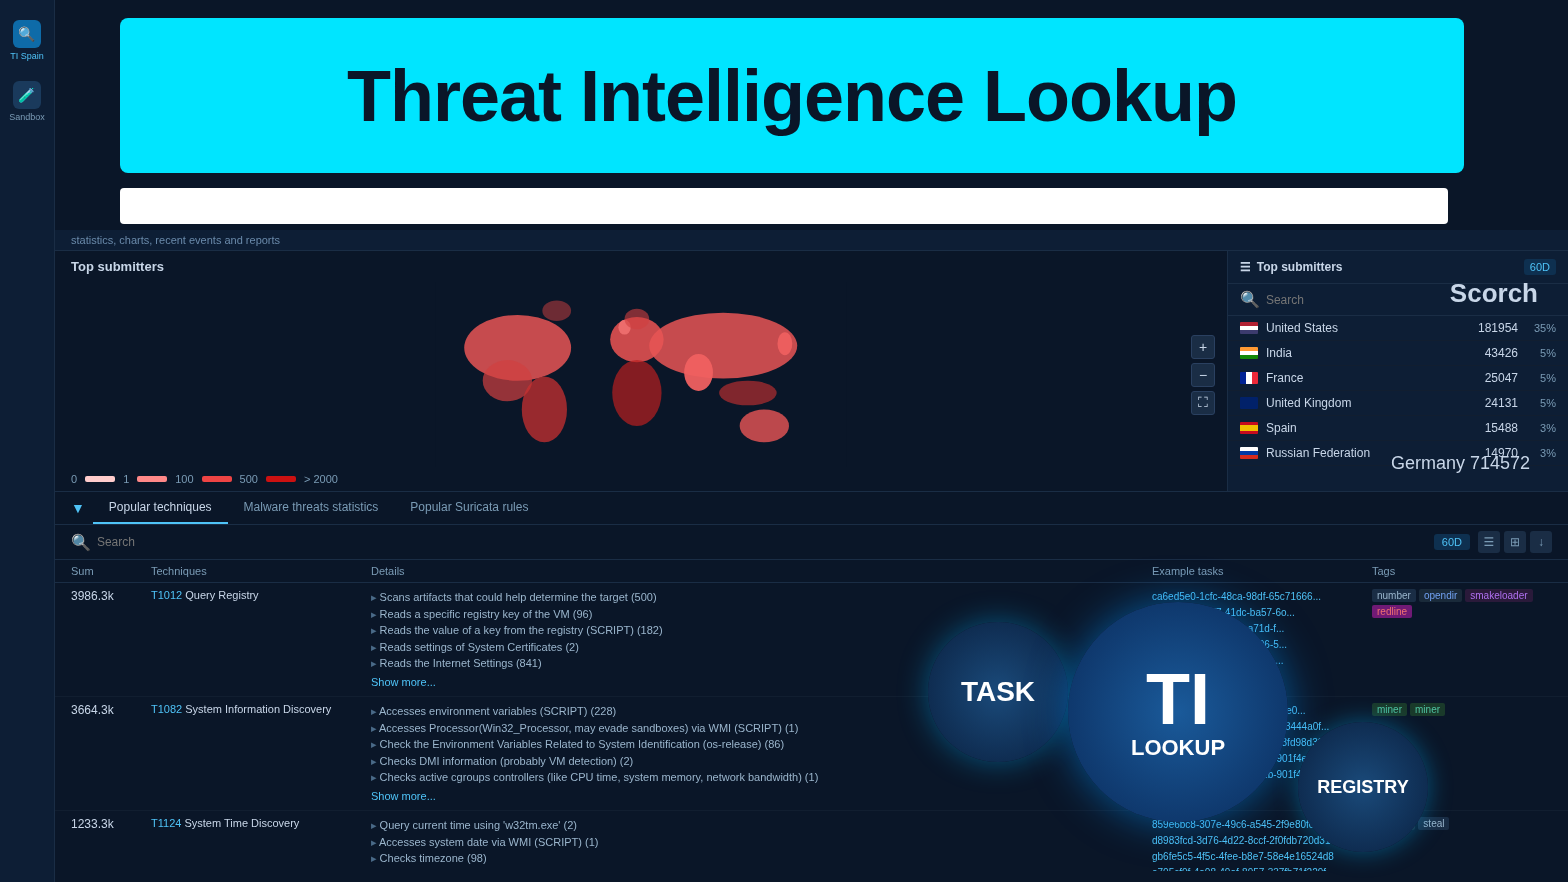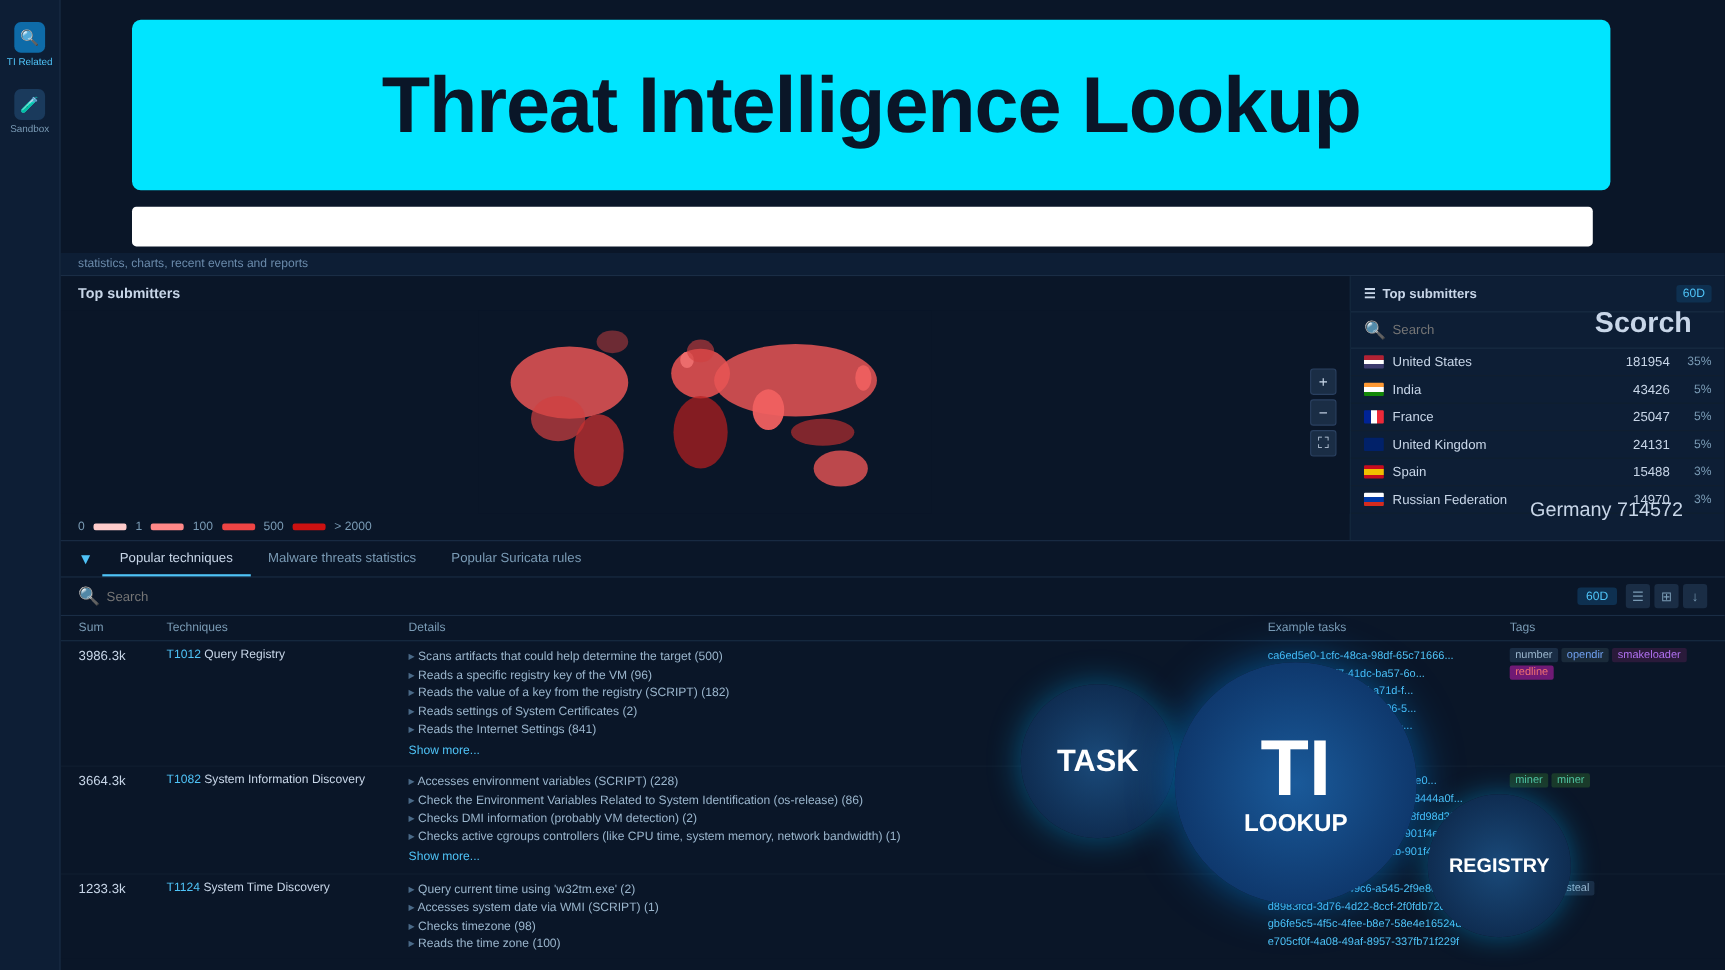--- a/index.html
+++ b/index.html
@@ -539,21 +539,21 @@
   <h1 class="hero-title">Threat Intelligence Lookup</h1>
 </div>
 
 <div class="search-bar-container">
   <input class="search-bar" type="text" placeholder="" style="">
 </div>
 
 <div class="sidebar">
   <div class="sidebar-item active">
     <div class="sidebar-icon">🔍</div>
-    <span class="sidebar-label">TI Related</span>
+    <span class="sidebar-label">TI Spain</span>
   </div>
   <div class="sidebar-item">
     <div class="sidebar-icon">🧪</div>
     <span class="sidebar-label">Sandbox</span>
   </div>
 </div>
 
 <div class="main-content">
 
   <div class="subtitle-bar">
@@ -736,20 +736,21 @@
             </div>
     </div>
           <div class="table-data-row">
       <div class="cell-sum">3664.3k</div>
       <div class="cell-technique">
         <a class="technique-link">T1082</a>
         <span> System Information Discovery</span>
       </div>
       <div class="cell-details">
               <div class="detail-item">Accesses environment variables (SCRIPT) (228)</div>
+              <div class="detail-item">Accesses Processor(Win32_Processor, may evade sandboxes) via WMI (SCRIPT) (1)</div>
               <div class="detail-item">Check the Environment Variables Related to System Identification (os-release) (86)</div>
               <div class="detail-item">Checks DMI information (probably VM detection) (2)</div>
               <div class="detail-item">Checks active cgroups controllers (like CPU time, system memory, network bandwidth) (1)</div>
               <a class="show-more">Show more...</a>
             </div>
       <div class="cell-tasks">
               <a class="task-link">28c1a202-7ff3-4113-831e-686e0...</a>
               <a class="task-link">747d7316-7873-4f05-9ab6-d08444a0f...</a>
               <a class="task-link">471b7a35-9c7a-45a2-973a-28fd98d39...</a>
               <a class="task-link">656a0547-da8e-4e05-812b-901f4e145...</a>

